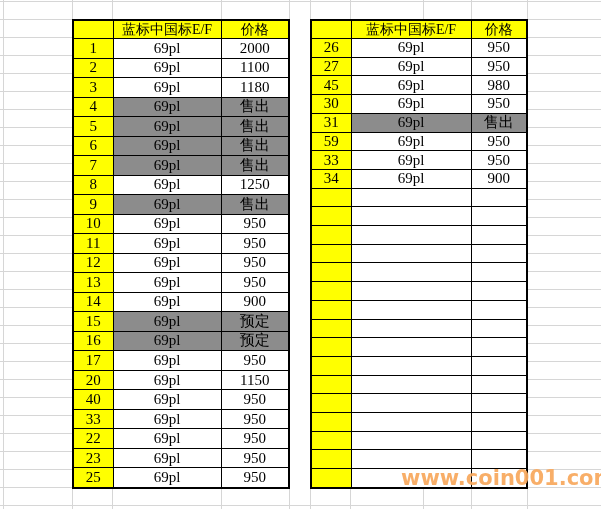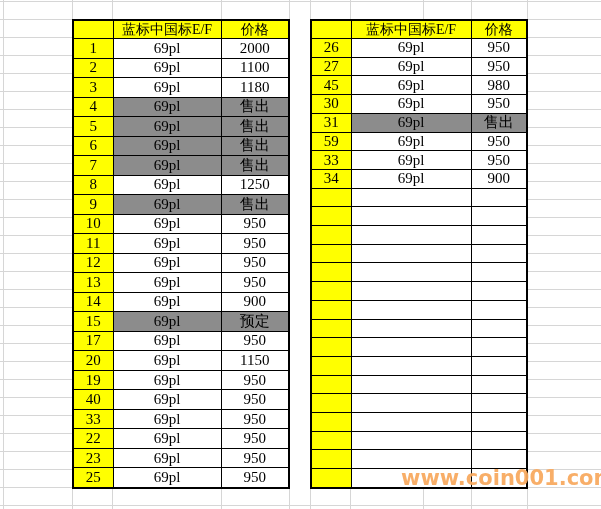--- a/index.html
+++ b/index.html
@@ -142,34 +142,34 @@
         <tr>
           <td class="cell-num">14</td>
           <td class="cell-data">69pl</td>
           <td class="cell-data">900</td>
         </tr>
         <tr class="gray">
           <td class="cell-num">15</td>
           <td class="cell-data">69pl</td>
           <td class="cell-data">预定</td>
         </tr>
+        <tr class="gray">
+          <td class="cell-num">16</td>
+          <td class="cell-data">69pl</td>
+          <td class="cell-data">预定</td>
+        </tr>
         <tr>
           <td class="cell-num">17</td>
           <td class="cell-data">69pl</td>
           <td class="cell-data">950</td>
         </tr>
         <tr>
           <td class="cell-num">20</td>
           <td class="cell-data">69pl</td>
           <td class="cell-data">1150</td>
-        </tr>
-        <tr>
-          <td class="cell-num">19</td>
-          <td class="cell-data">69pl</td>
-          <td class="cell-data">950</td>
         </tr>
         <tr>
           <td class="cell-num">40</td>
           <td class="cell-data">69pl</td>
           <td class="cell-data">950</td>
         </tr>
         <tr>
           <td class="cell-num">33</td>
           <td class="cell-data">69pl</td>
           <td class="cell-data">950</td>

